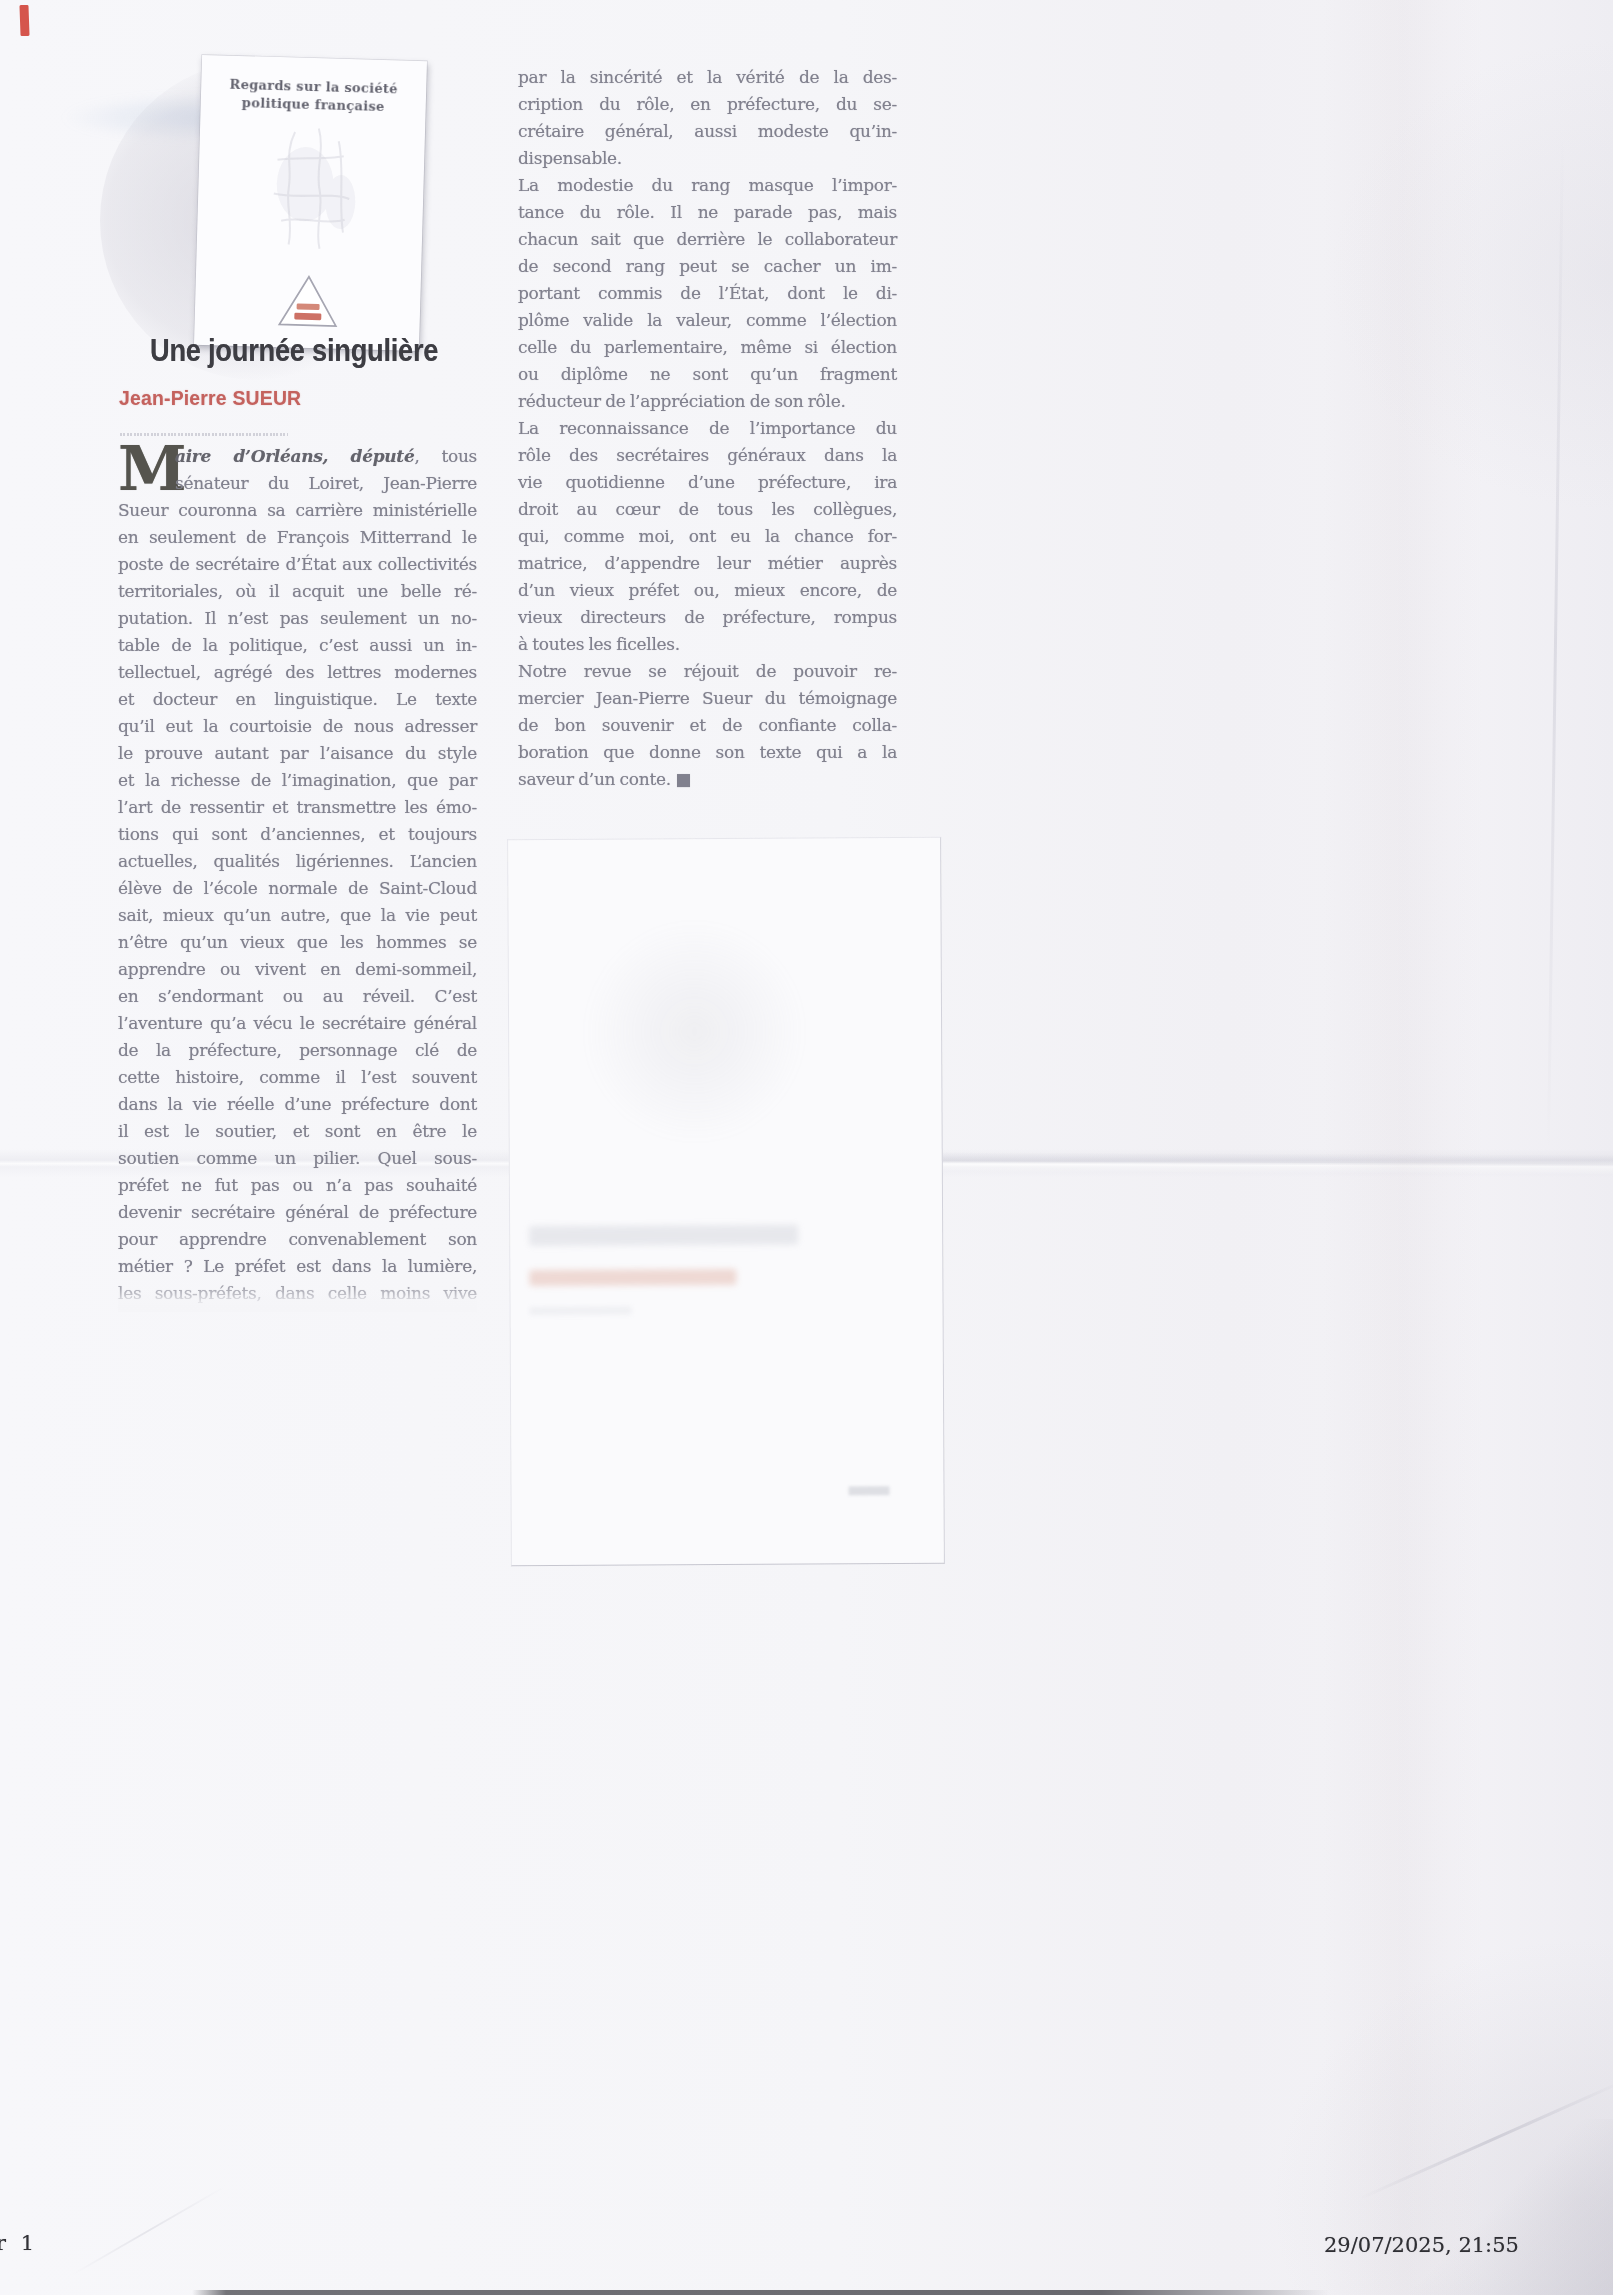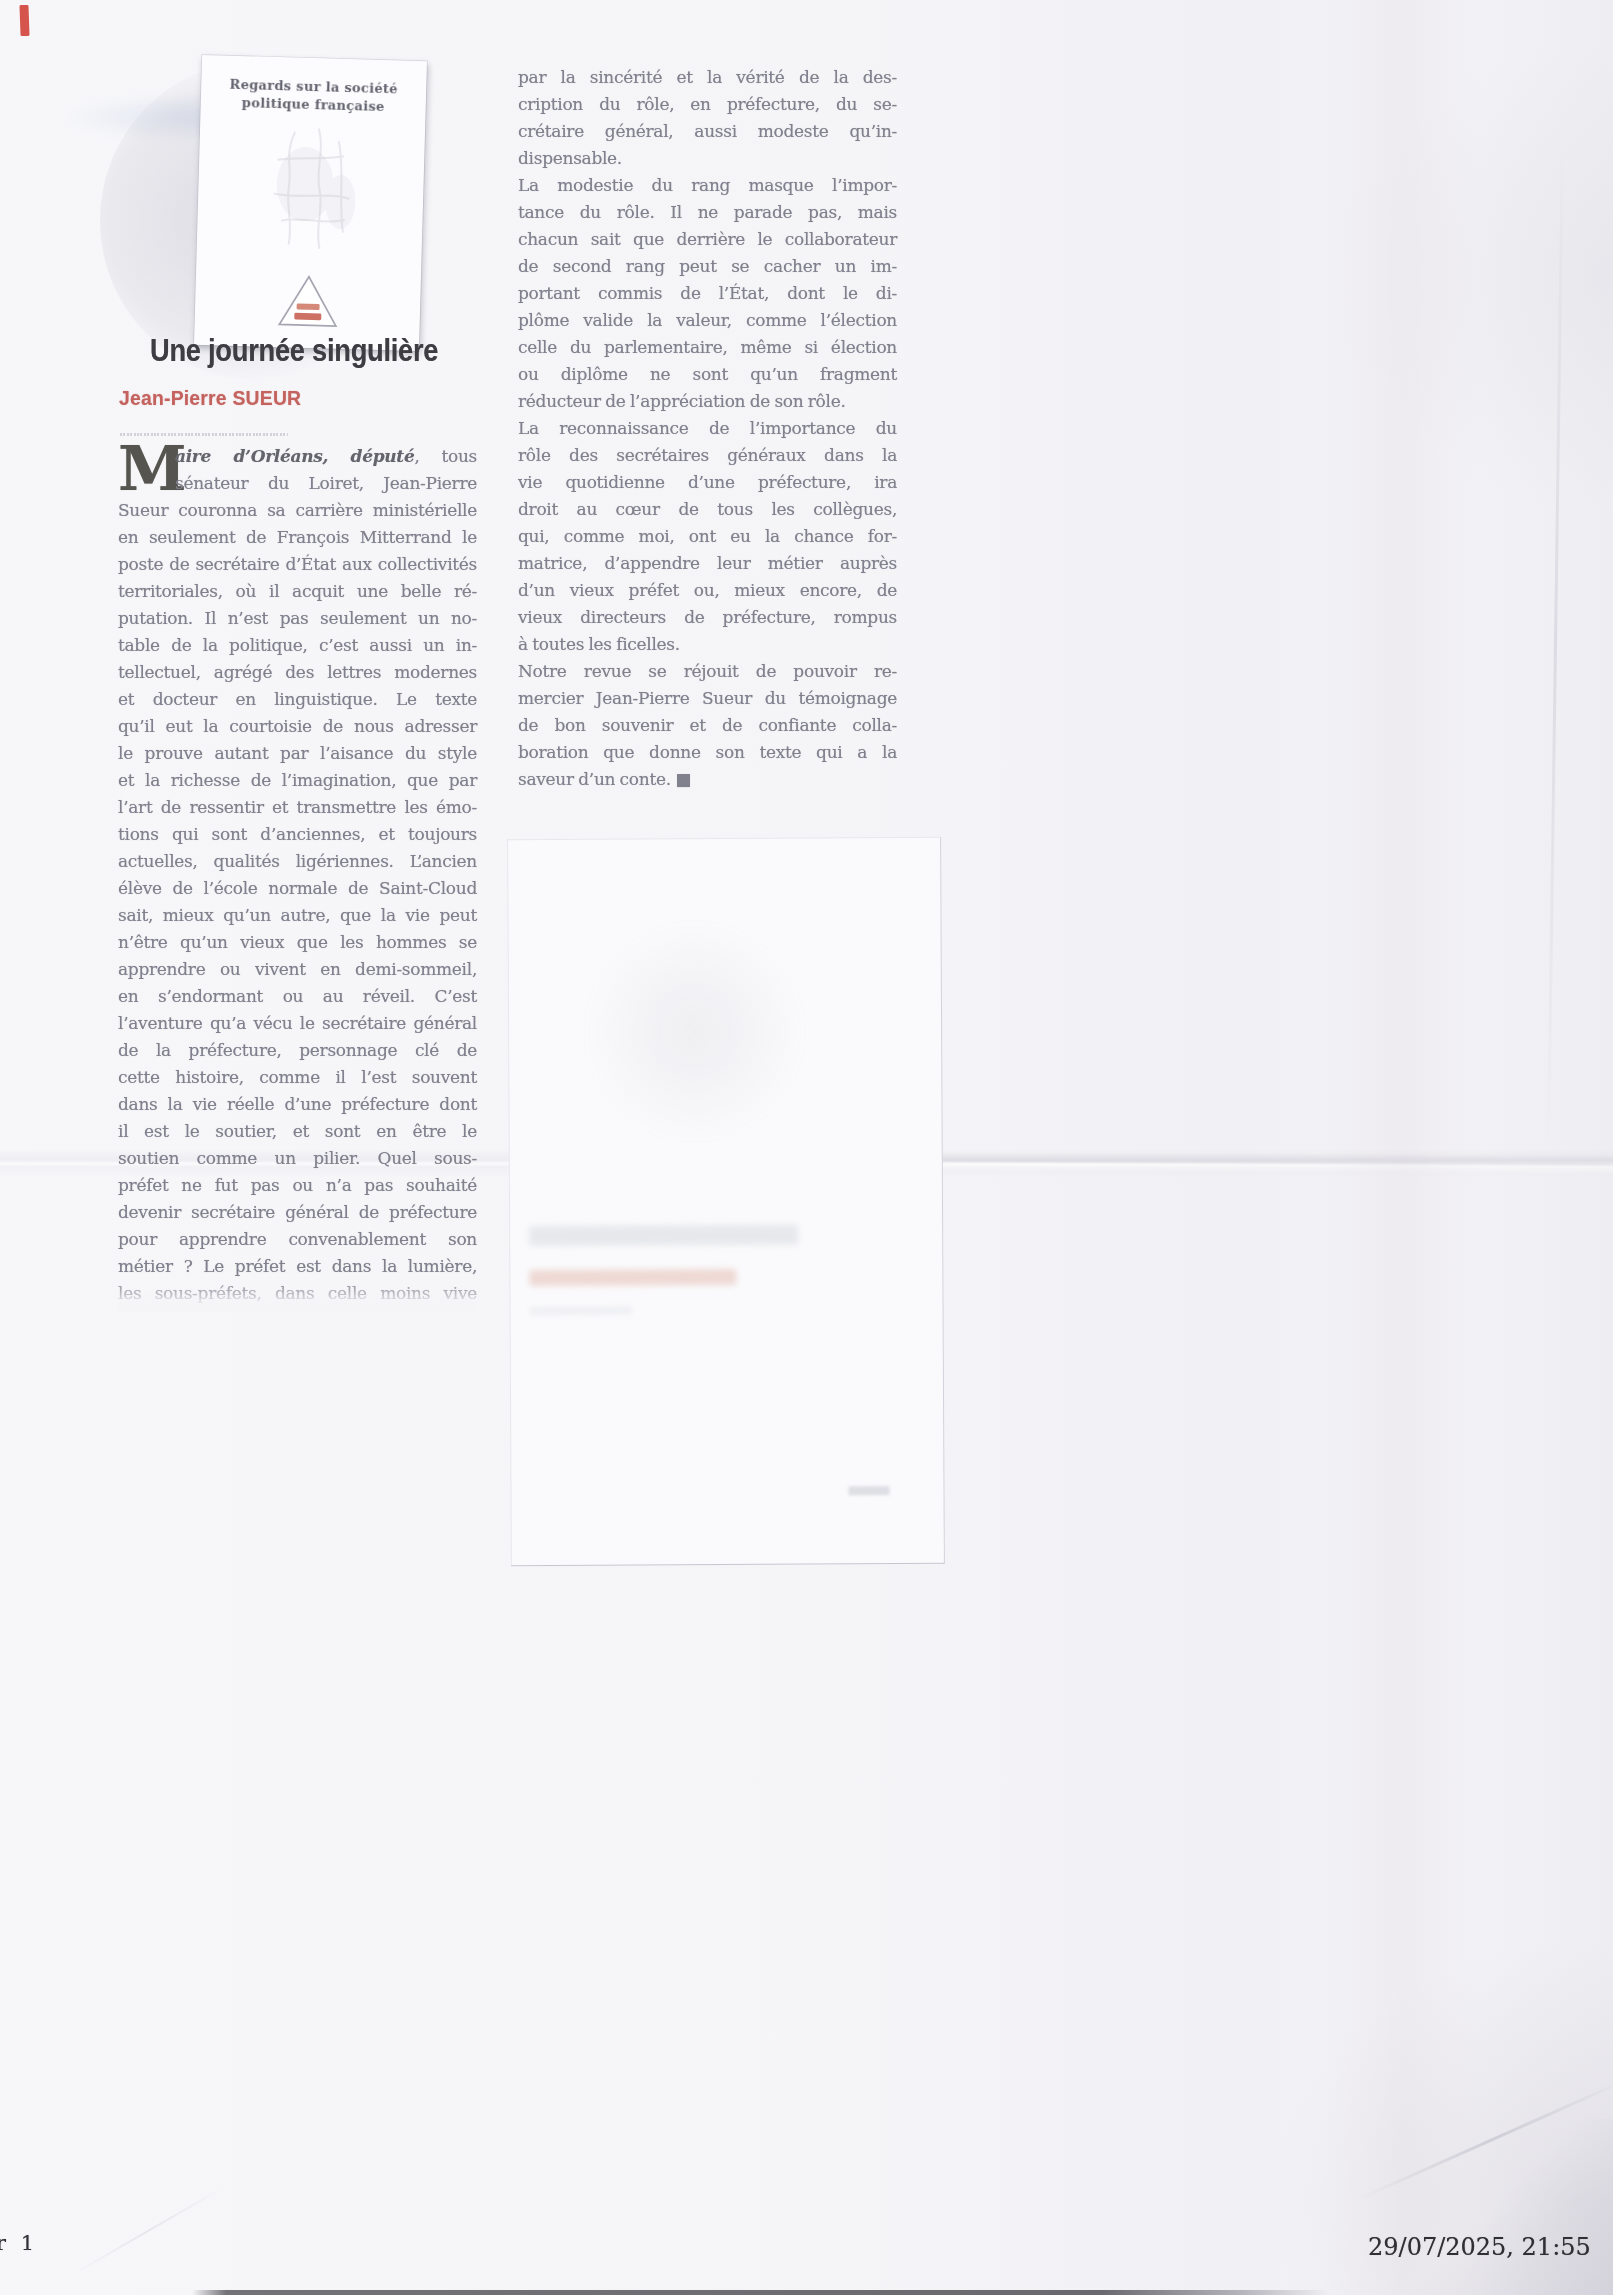--- a/index.html
+++ b/index.html
@@ -72,21 +72,21 @@
     border-right-color:rgba(178,178,192,.55);border-bottom-color:rgba(164,164,178,.6);}
   .bleed .blob{position:absolute;left:74px;top:81px;width:223px;height:223px;border-radius:50%;
     background:radial-gradient(ellipse,rgba(168,168,182,.14),transparent 70%);filter:blur(6px);}
   .bleed .bl1{position:absolute;left:19px;top:386px;width:269px;height:20px;background:#b8bbc6;opacity:.28;filter:blur(3.4px);border-radius:2.7px;}
   .bleed .bl2{position:absolute;left:19px;top:430px;width:207px;height:16px;background:#d79480;opacity:.32;filter:blur(3.4px);border-radius:2.7px;}
   .bleed .bl3{position:absolute;left:19px;top:467px;width:102px;height:8px;background:#b8bbc6;opacity:.16;filter:blur(2.7px);}
   .bleed .bl4{position:absolute;left:337px;top:648px;width:41px;height:8.8px;background:#9fa2ae;opacity:.3;filter:blur(1.4px);}
   
   .footer-left{position:absolute;left:-4px;top:2231px;font-size:21px;color:#323237;letter-spacing:4px;
     text-shadow:0 0 0.7px rgba(50,50,55,.5);}
-  .footer-right{position:absolute;left:1368px;top:2233px;font-size:24px;color:#2f2f34;
+  .footer-right{position:absolute;left:1324px;top:2233px;font-size:21px;color:#2f2f34;
     text-shadow:0 0 0.7px rgba(47,47,52,.5);}
 </style>
 </head>
 <body>
 
 <div class="paper">
 
   <div class="red-dash"></div>
   <div class="blue-smudge"></div>
   <div class="fold-h"></div>

